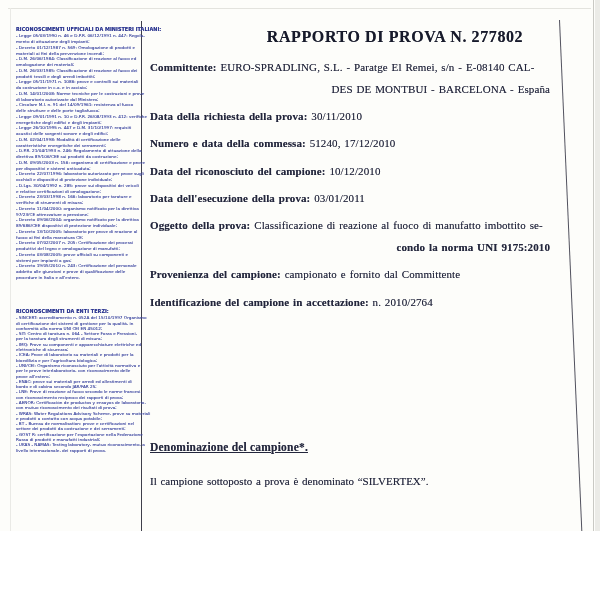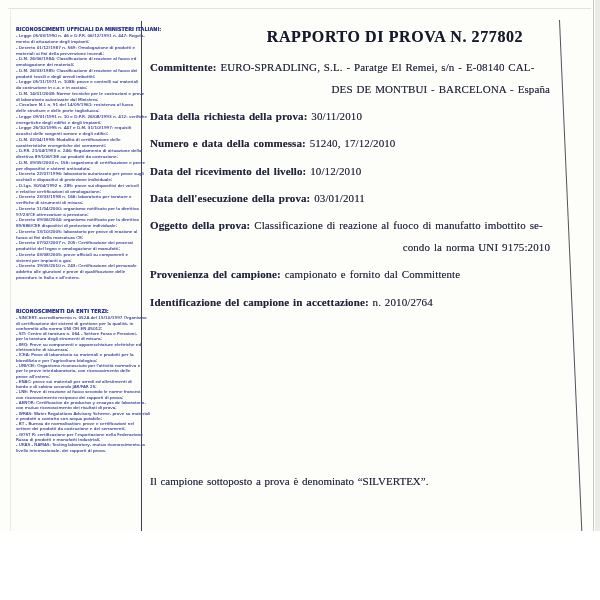--- a/index.html
+++ b/index.html
@@ -35,21 +35,21 @@
   #report-title{position:absolute;left:230px;top:28px;width:330px;text-align:center;
     font-size:16px;font-weight:bold;letter-spacing:.6px;color:#171a2b;
     text-shadow:0 0 .6px rgba(23,26,43,.6);white-space:nowrap;}
   #report-fields{position:absolute;left:150px;top:57px;width:400px;
     font-size:11px;color:#23263c;text-shadow:0 0 .5px rgba(30,33,60,.5);
     word-spacing:1px;letter-spacing:.1px;}
   #report-fields p.field{margin:0 0 5.5px 0;line-height:21.8px;}
   .lbl{font-weight:bold;}
   .cont{display:block;text-align:right;}
   .f1 .cont{padding-left:79px;}
-  .f6 .cont{padding-left:87px;}
+  .f6 .cont{padding-left:87px;font-weight:bold;}
   .f7 .cont{padding-left:105px;}
 
   #sample-heading{position:absolute;left:150px;top:441px;font-size:11.5px;
     font-weight:bold;text-decoration:underline;color:#23263c;
     text-shadow:0 0 .5px rgba(30,33,60,.5);letter-spacing:.2px;}
   #sample-body{position:absolute;left:150px;top:475px;font-size:11px;color:#23263c;
     text-shadow:0 0 .5px rgba(30,33,60,.5);word-spacing:1px;}
 
   
   #stamp{position:absolute;left:340px;top:538px;width:260px;height:62px;}
@@ -146,27 +146,28 @@
         <div class="sidebar-line">  livello internazionale, dei rapporti di prova.</div>
       </div>
   </div>
 
   <div id="report-title">RAPPORTO DI PROVA N. 277802</div>
 
   <div id="report-fields">
       <p class="field f1"><span class="lbl">Committente:</span> <span>EURO-SPRADLING, S.L. - Paratge El Remei, s/n - E-08140 CAL-</span><span class="cont">DES DE MONTBUI - BARCELONA - España</span></p>
       <p class="field f2"><span class="lbl">Data della richiesta della prova:</span> <span>30/11/2010</span></p>
       <p class="field f3"><span class="lbl">Numero e data della commessa:</span> <span>51240, 17/12/2010</span></p>
-      <p class="field f4"><span class="lbl">Data del ricevimento del livello:</span> <span>10/12/2010</span></p>
+      <p class="field f4"><span class="lbl">Data del riconosciuto del campione:</span> <span>10/12/2010</span></p>
       <p class="field f5"><span class="lbl">Data dell'esecuzione della prova:</span> <span>03/01/2011</span></p>
       <p class="field f6"><span class="lbl">Oggetto della prova:</span> <span>Classificazione di reazione al fuoco di manufatto imbottito se-</span><span class="cont">condo la norma UNI 9175:2010</span></p>
       <p class="field f8"><span class="lbl">Provenienza del campione:</span> <span>campionato e fornito dal Committente</span></p>
       <p class="field f9"><span class="lbl">Identificazione del campione in accettazione:</span> <span>n. 2010/2764</span></p>
     </div>
 
+  <div id="sample-heading">Denominazione del campione*.</div>
   <div id="sample-body">Il campione sottoposto a prova è denominato “SILVERTEX”.</div>
 
   <svg id="stamp" viewBox="0 0 260 62">
     <g stroke="#97a2c0" fill="none" stroke-width="1.3" opacity="0.9">
       <circle cx="132" cy="114" r="105"></circle>
       <circle cx="132" cy="114" r="81"></circle>
       <circle cx="121" cy="105" r="66"></circle>
     </g>
     <defs>
       <path id="ringPath" d="M 39 114 A 93 93 0 1 1 132 207"></path>

